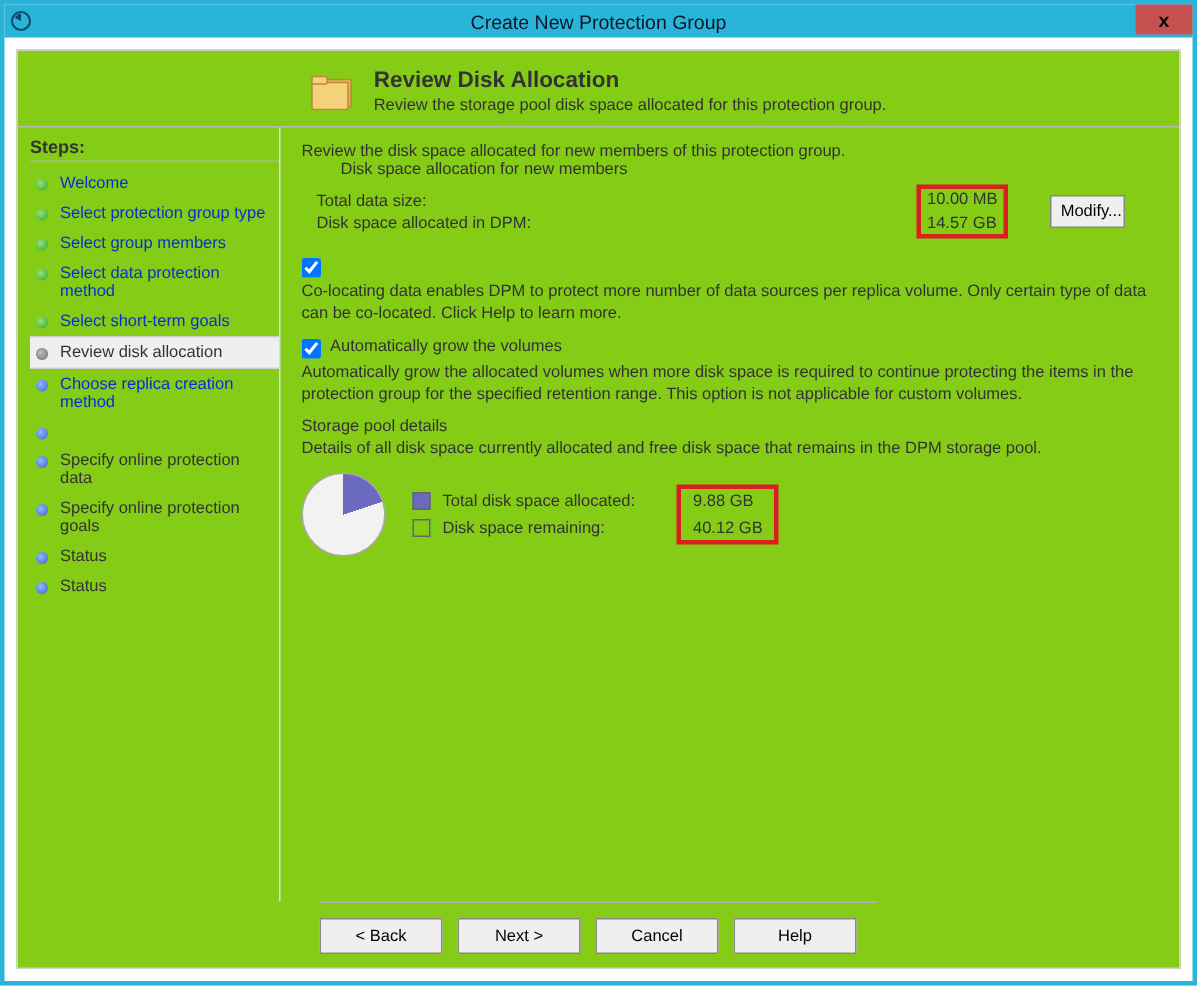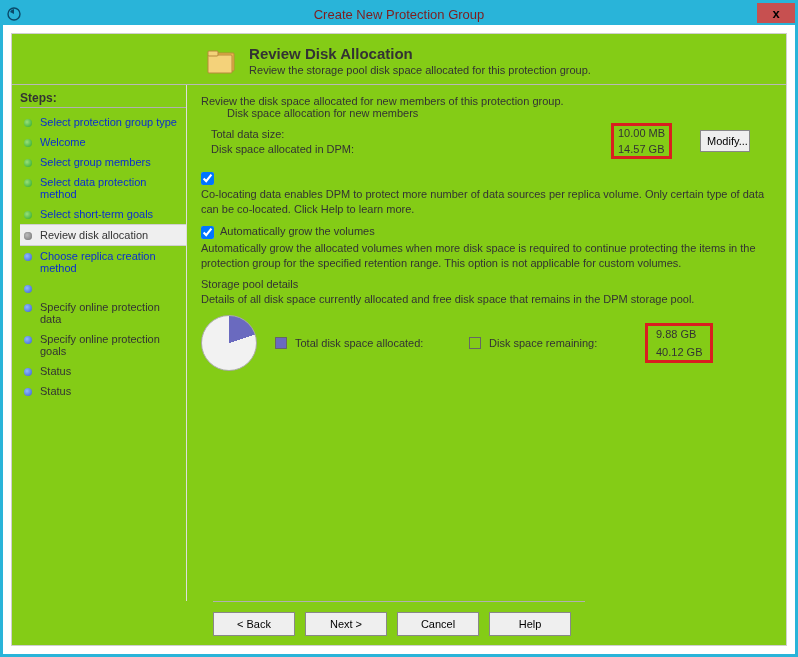--- a/index.html
+++ b/index.html
@@ -1,20 +1,20 @@
 <!DOCTYPE html>
 <html><head>
   <meta charset="utf-8">
   <style>
     * { box-sizing: border-box; font-family: "Segoe UI", Tahoma, sans-serif; }
     body { margin: 0; background: #fff; }
     .window { width: 798px; height: 657px; border: 3px solid #29b4d9; position: relative; background: #fff; display: flex; flex-direction: column; }
     .titlebar { height: 22px; background: #29b4d9; display: flex; align-items: center; position: relative; }
     .titlebar-icon { width: 18px; height: 18px; margin-left: 2px; display: inline-flex; align-items: center; justify-content: center; }
-    .title-text { position: absolute; left: 0; right: 0; text-align: center; font-size: 13px; color: #7f1d1d; }
+    .title-text { position: absolute; left: 0; right: 0; text-align: center; font-size: 13px; color: #0f172a; }
     .close-btn { position: absolute; right: 0; top: 0; width: 38px; height: 20px; background: #c75050; color: #000; font-weight: bold; font-size: 13px; display: flex; align-items: center; justify-content: center; cursor: pointer; }
     .inner { flex: 1; margin: 8px; border: 1px solid #cfcfcf; background: #84cc16; display: flex; flex-direction: column; align-items: center; }
     .header { display: flex; align-items: center; padding: 10px 12px 8px 12px; }
     .header-icon { width: 32px; height: 32px; margin-right: 10px; flex-shrink: 0; }
     .header-title { font-size: 15px; font-weight: bold; color: #333; }
     .header-sub { font-size: 11px; color: #333; margin-top: 2px; }
     .body { flex: 1; display: flex; border-top: 1px solid #b8b8b8; }
     .sidebar { width: 175px; border-right: 1px solid #ddd; padding: 6px 0 0 8px; }
     .sidebar-title { font-size: 12px; font-weight: bold; color: #333; border-bottom: 1px solid #b0b0b0; padding-bottom: 2px; margin-bottom: 4px; }
     .step { display: flex; align-items: flex-start; padding: 4px 2px; font-size: 11px; cursor: pointer; }
@@ -28,21 +28,21 @@
     .content { flex: 1; padding: 10px 14px 0 14px; font-size: 11px; color: #333; position: relative; }
     .red-box-vals { border: 3px solid #d91f1f; padding: 1px 4px; margin-left: 90px; }
     .modify-btn { width: 50px; height: 22px; background: #efefef; border: 1px solid #888; font-size: 11px; cursor: pointer; margin-left: 28px; align-self: center; }
     .chk-row { display: flex; align-items: flex-start; margin: 6px 0 2px 0; }
     .chk-row input { margin: 1px 6px 0 0; }
     .desc { font-size: 11px; color: #333; margin: 0 0 8px 0; line-height: 1.35; }
     .pool-row { display: flex; align-items: center; margin-top: 8px; }
     .pie { width: 56px; height: 56px; border-radius: 50%; background: conic-gradient(#6a6abf 0deg 72deg, #f2f2f2 72deg 360deg); border: 1px solid #aaa; margin-right: 18px; }
     .legend-sq { width: 12px; height: 12px; border: 1px solid #666; margin-right: 8px; display: inline-block; }
     .sq-fill { background: #6a6abf; }
-    .legend-col { display: flex; flex-direction: row; gap: 18px; }
+    .legend-col { display: flex; flex-direction: column; gap: 6px; }
     .legend-item { display: flex; align-items: center; }
     .legend-lbl { width: 156px; }
     .red-box-pool { border: 3px solid #d91f1f; padding: 2px 8px; display: flex; flex-direction: column; gap: 6px; }
     .footer { height: 44px; border-top: 1px solid #b0b0b0; display: flex; justify-content: flex-end; align-items: center; padding-right: 14px; gap: 10px; }
     .footer button { width: 82px; height: 24px; background: #efefef; border: 1px solid #888; font-size: 11px; cursor: pointer; }
     .gb-wrap { margin-bottom: 12px; }
     .two-vals { display: flex; flex-direction: column; gap: 4px; }
   </style>
 </head>
 <body>
@@ -77,25 +77,25 @@
         <div class="header-sub">Review the storage pool disk space allocated for this protection group.</div>
       </div>
     </div>
 
     <div class="body">
       <div class="sidebar">
         <div class="sidebar-title">Steps:</div>
         <div id="steps">
             <div class="step">
               <span class="step-bullet bullet-green"></span>
+              <span class="step-link">Welcome</span>
+            </div>
+            <div class="step">
+              <span class="step-bullet bullet-green"></span>
               <span class="step-link">Select protection group type</span>
-            </div>
-            <div class="step">
-              <span class="step-bullet bullet-green"></span>
-              <span class="step-link">Welcome</span>
             </div>
             <div class="step">
               <span class="step-bullet bullet-green"></span>
               <span class="step-link">Select group members</span>
             </div>
             <div class="step">
               <span class="step-bullet bullet-green"></span>
               <span class="step-link">Select data protection method</span>
             </div>
             <div class="step">

